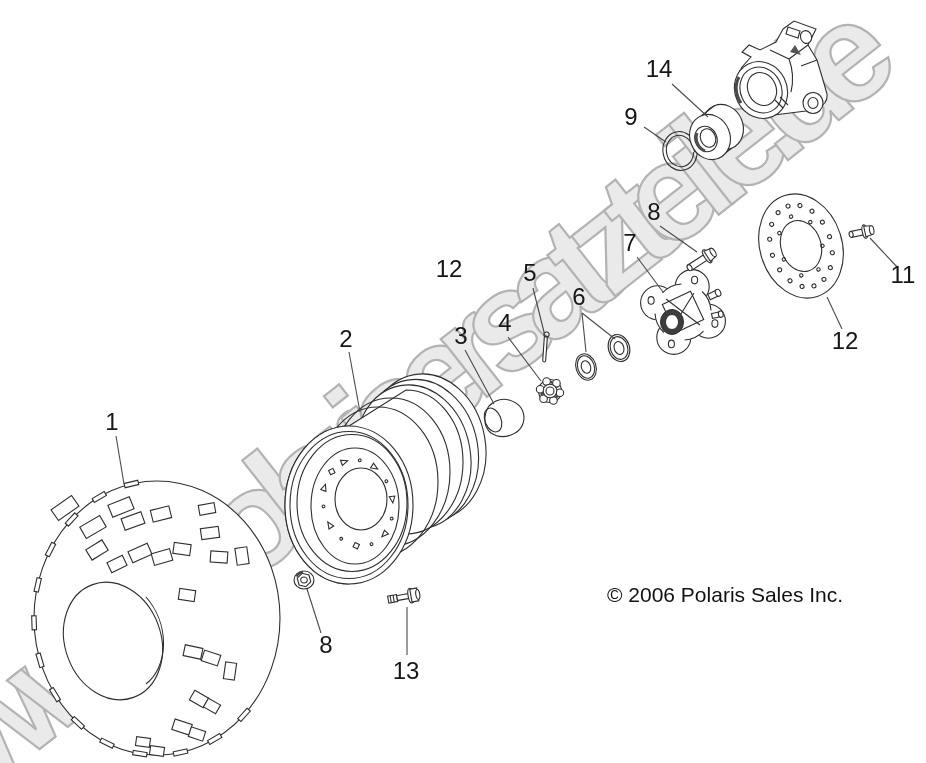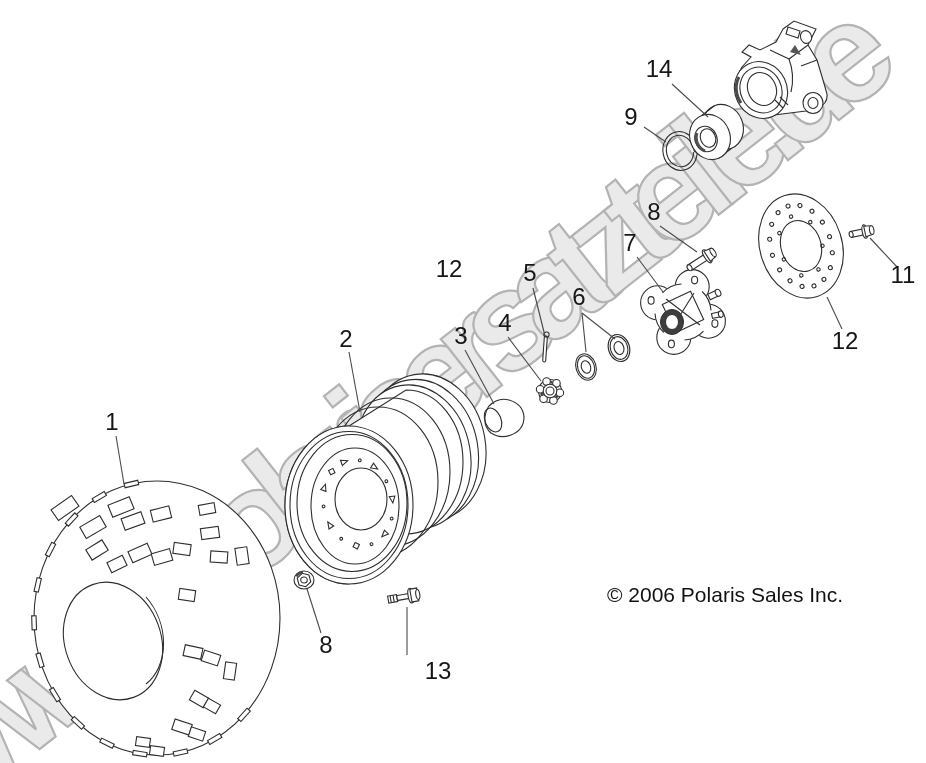--- a/index.html
+++ b/index.html
@@ -295,18 +295,18 @@
       <div class="callout" style="left: 505px; top: 323px; color: rgb(22, 22, 22);">4</div>
       <div class="callout" style="left: 530px; top: 273px; color: rgb(22, 22, 22);">5</div>
       <div class="callout" style="left: 579px; top: 297px; color: rgb(22, 22, 22);">6</div>
       <div class="callout" style="left: 630px; top: 243px; color: rgb(22, 22, 22);">7</div>
       <div class="callout" style="left: 654px; top: 212px; color: rgb(22, 22, 22);">8</div>
       <div class="callout" style="left: 631px; top: 117px; color: rgb(22, 22, 22);">9</div>
       <div class="callout" style="left: 659px; top: 69px; color: rgb(22, 22, 22);">14</div>
       <div class="callout" style="left: 903px; top: 275px; color: rgb(22, 22, 22); text-align: right;">11</div>
       <div class="callout" style="left: 845px; top: 341px; color: rgb(22, 22, 22);">12</div>
       <div class="callout" style="left: 449px; top: 269px; color: rgb(22, 22, 22);">12</div>
-      <div class="callout" style="left: 406px; top: 671px; color: rgb(22, 22, 22); margin-left: 32px;">13</div>
+      <div class="callout" style="left: 406px; top: 671px; color: rgb(22, 22, 22);">13</div>
       <div class="callout" style="left: 326px; top: 645px; color: rgb(22, 22, 22);">8</div>
     </div>
 
   <div class="copyright">© 2006 Polaris Sales Inc.</div>
 </div>
 
 </body></html>

